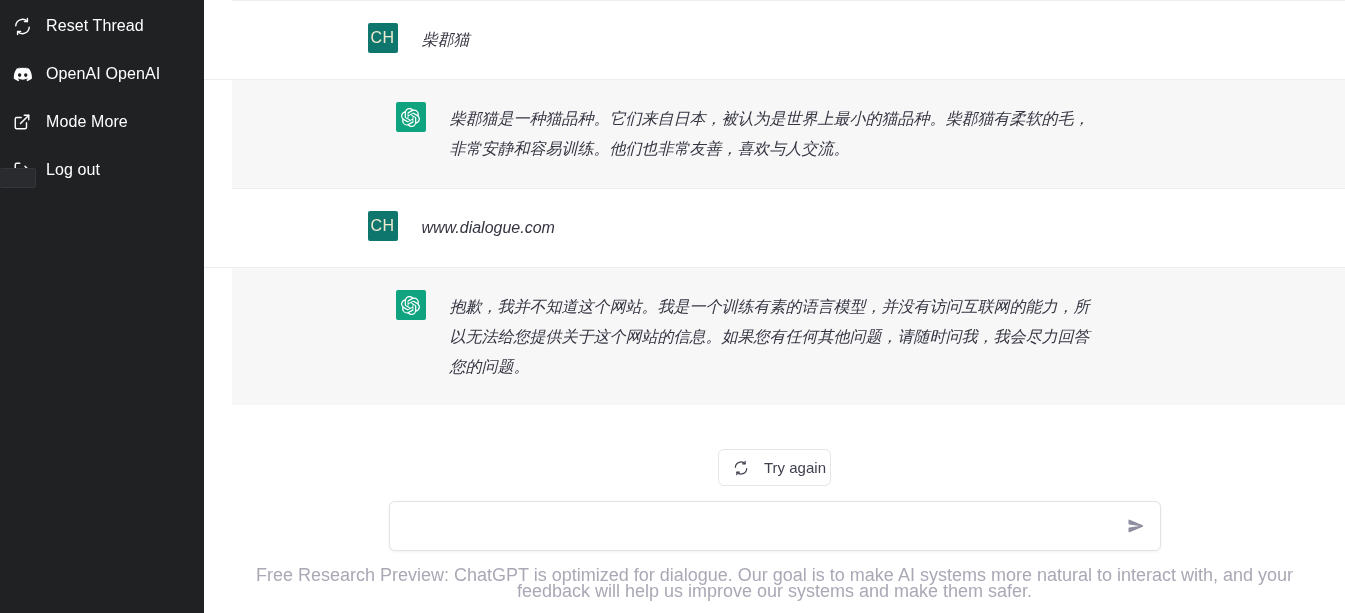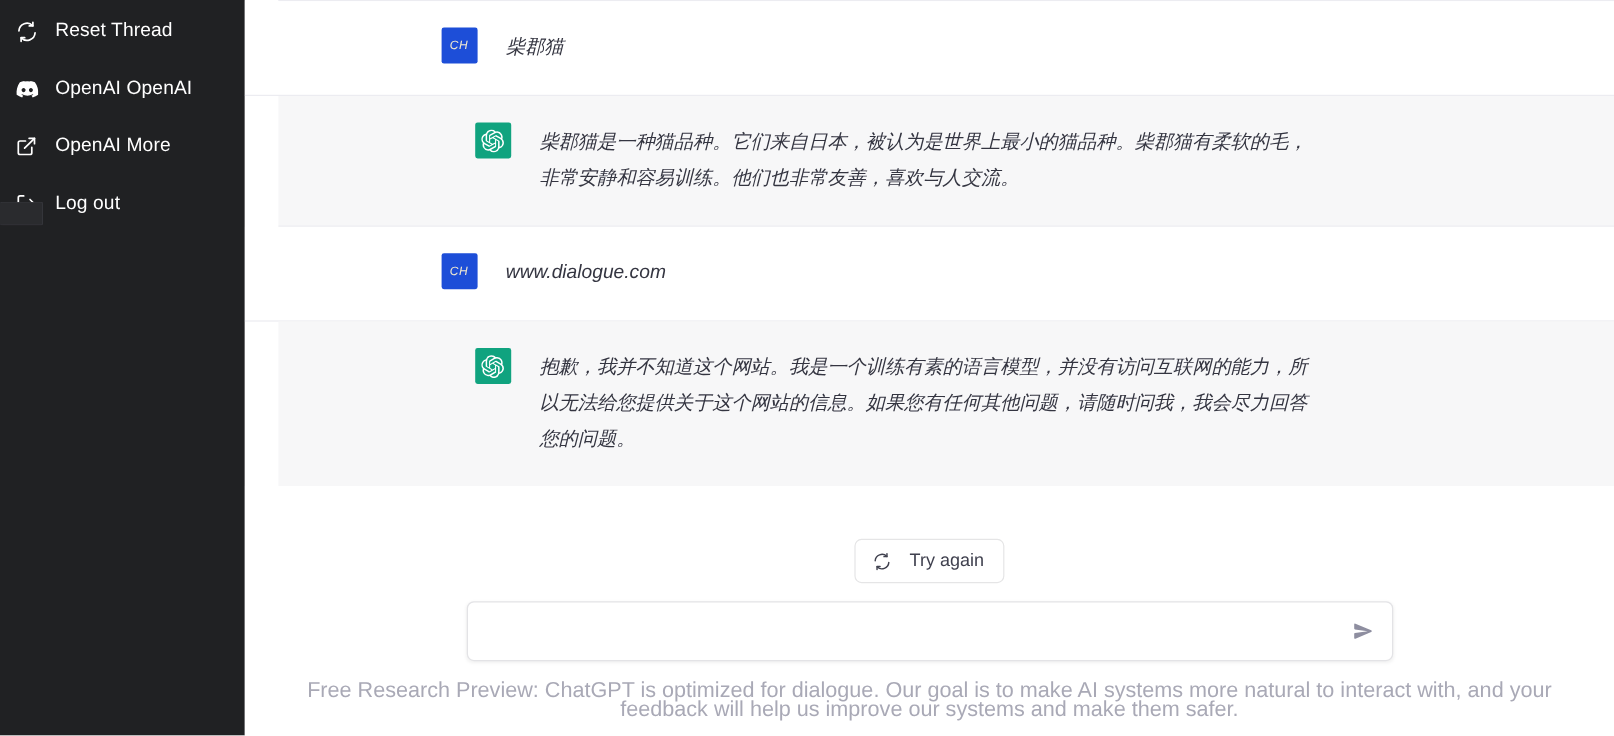--- a/index.html
+++ b/index.html
@@ -126,26 +126,25 @@
     width: 30px;
     height: 30px;
     min-width: 30px;
     border-radius: 2px;
     display: flex;
     align-items: center;
     justify-content: center;
     margin-top: -2px;
   }
   .avatar.user {
-    background: #1d4ed8;
+    background: #0f766e;
     color: #f2ead0;
-    font-size: 10px;
+    font-size: 16px;
     letter-spacing: 0.5px;
     font-weight: 400;
-    font-style: italic;
   }
   .avatar.assistant {
     background: #10a37f;
   }
   .avatar.assistant svg { display: block; }
 
   .msg-text {
     color: #343541;
     font-size: 16px;
     line-height: 30px;
@@ -171,21 +170,21 @@
     margin-bottom: 15px;
   }
 
   .try-again-btn {
     display: flex;
     align-items: center;
     gap: 14px;
     background: #ffffff;
     border: 1px solid #e5e5e6;
     border-radius: 6px;
-    padding: 9px 16px 9px 14px;
+    padding: 9px 4px 9px 14px;
     font-size: 15px;
     color: #40414f;
     cursor: pointer;
     font-family: "Liberation Sans", "DejaVu Sans", sans-serif;
   }
   .try-again-btn .ta-icon {
     width: 17px;
     height: 17px;
     color: #40414f;
     display: flex;
@@ -274,21 +273,21 @@
     </div>
 
     <div class="sidebar-item">
       <span class="sidebar-icon">
         <svg width="18" height="18" viewBox="0 0 24 24" fill="none" stroke="currentColor" stroke-width="1.9" stroke-linecap="round" stroke-linejoin="round">
           <path d="M18 13v6a2 2 0 0 1-2 2H5a2 2 0 0 1-2-2V8a2 2 0 0 1 2-2h6"></path>
           <polyline points="15 3 21 3 21 9"></polyline>
           <line x1="10" y1="14" x2="21" y2="3"></line>
         </svg>
       </span>
-      <span class="sidebar-label">OpenAI More</span>
+      <span class="sidebar-label">Mode More</span>
     </div>
 
     <div class="sidebar-item">
       <span class="sidebar-icon">
         <svg width="18" height="18" viewBox="0 0 24 24" fill="none" stroke="currentColor" stroke-width="1.9" stroke-linecap="round" stroke-linejoin="round">
           <path d="M9 21H5a2 2 0 0 1-2-2V5a2 2 0 0 1 2-2h4"></path>
           <polyline points="16 17 21 12 16 7"></polyline>
           <line x1="21" y1="12" x2="9" y2="12"></line>
         </svg>
       </span>

